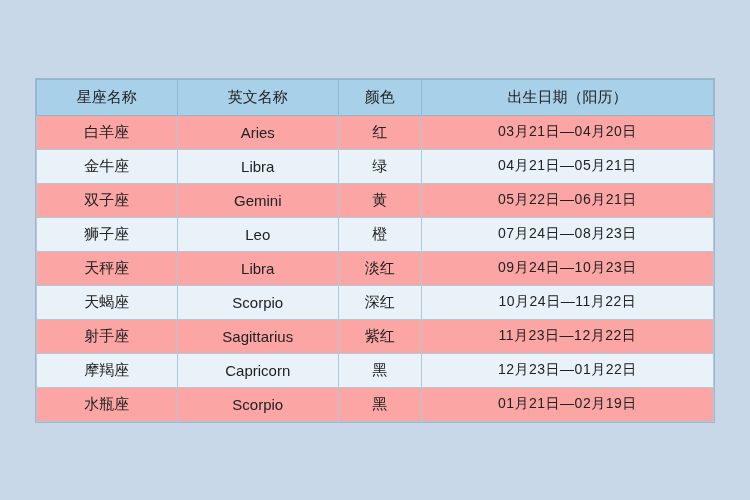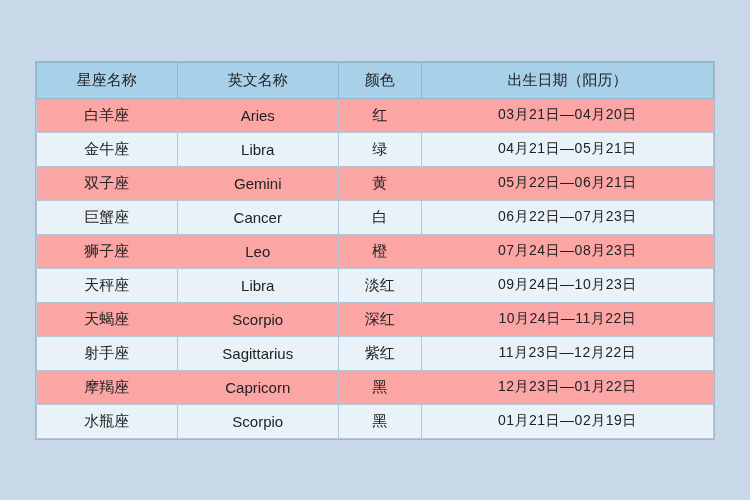--- a/index.html
+++ b/index.html
@@ -96,26 +96,20 @@
           <td>绿</td>
           <td class="date">04月21日—05月21日</td>
         </tr>
         <tr>
           <td>双子座</td>
           <td class="english">Gemini</td>
           <td>黄</td>
           <td class="date">05月22日—06月21日</td>
         </tr>
         <tr>
-          <td>巨蟹座</td>
-          <td class="english">Cancer</td>
-          <td>白</td>
-          <td class="date">06月22日—07月23日</td>
-        </tr>
-        <tr>
           <td>狮子座</td>
           <td class="english">Leo</td>
           <td>橙</td>
           <td class="date">07月24日—08月23日</td>
         </tr>
         <tr>
           <td>天秤座</td>
           <td class="english">Libra</td>
           <td>淡红</td>
           <td class="date">09月24日—10月23日</td>

